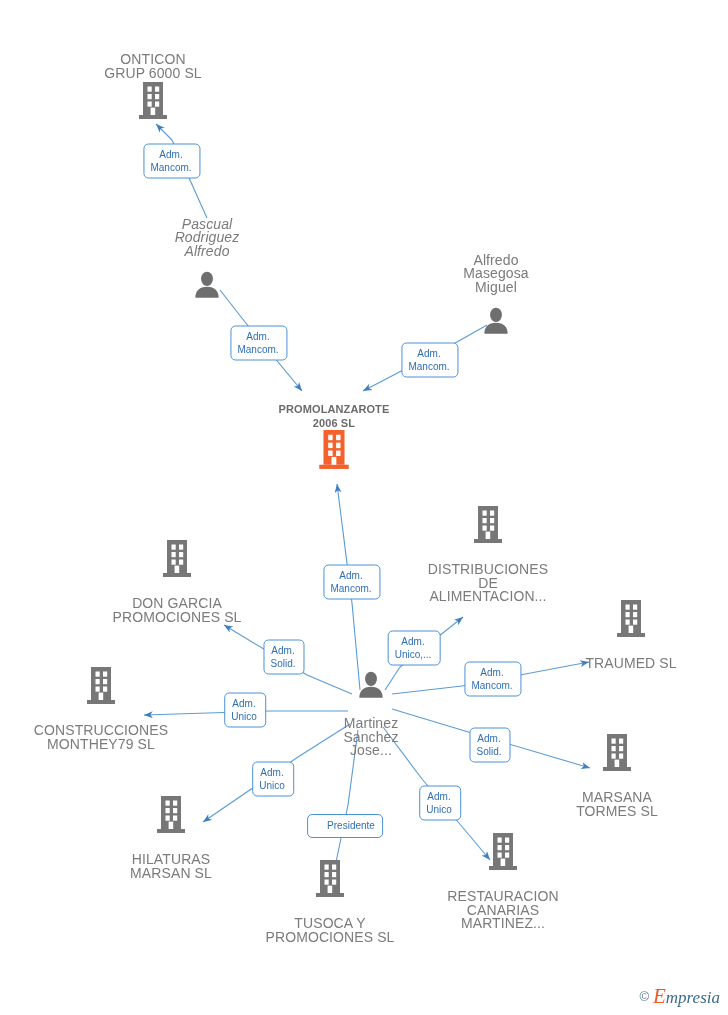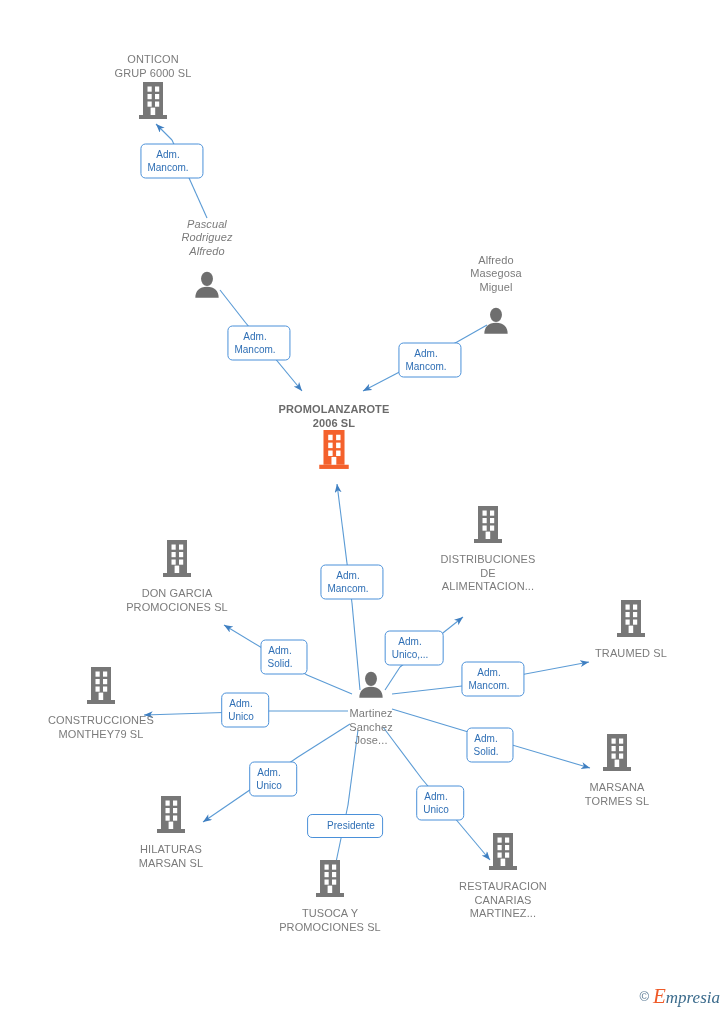--- a/index.html
+++ b/index.html
@@ -21,28 +21,28 @@
     width: 728px;
     height: 1015px;
   }
   .node {
     position: absolute;
     transform: translate(-50%, 0);
     text-align: center;
     width: 150px;
   }
   .node-label {
-    font-size: 11px;
+    font-size: 14px;
     line-height: 13.5px;
     color: #7b7b7b;
     white-space: pre-line;
     letter-spacing: 0.1px;
   }
   .node-label.below {
-    margin-top: 9px;
+    margin-top: 19px;
   }
   .node-center .node-label {
     color: #6b6b6b;
     font-weight: bold;
     font-size: 11px;
   }
   .icon-wrap {
     height: 40px;
     display: flex;
     align-items: flex-end;
@@ -51,21 +51,21 @@
   .edge-label {
     position: absolute;
     transform: translate(-50%, -50%);
     background: #ffffff;
     border: 1px solid #4a90d9;
     border-radius: 5px;
     color: #2f6fb5;
     font-size: 10px;
     line-height: 13px;
     text-align: center;
-    padding: 3px 14px 4px 6px;
+    padding: 3px 8px 4px 6px;
     white-space: pre-line;
     box-sizing: border-box;
     box-shadow: 0 0 0 0 rgba(0,0,0,0);
   }
   .edge-label.single {
     padding: 4px 7px 5px 19px;
   }
   #watermark {
     position: absolute;
     right: 8px;

